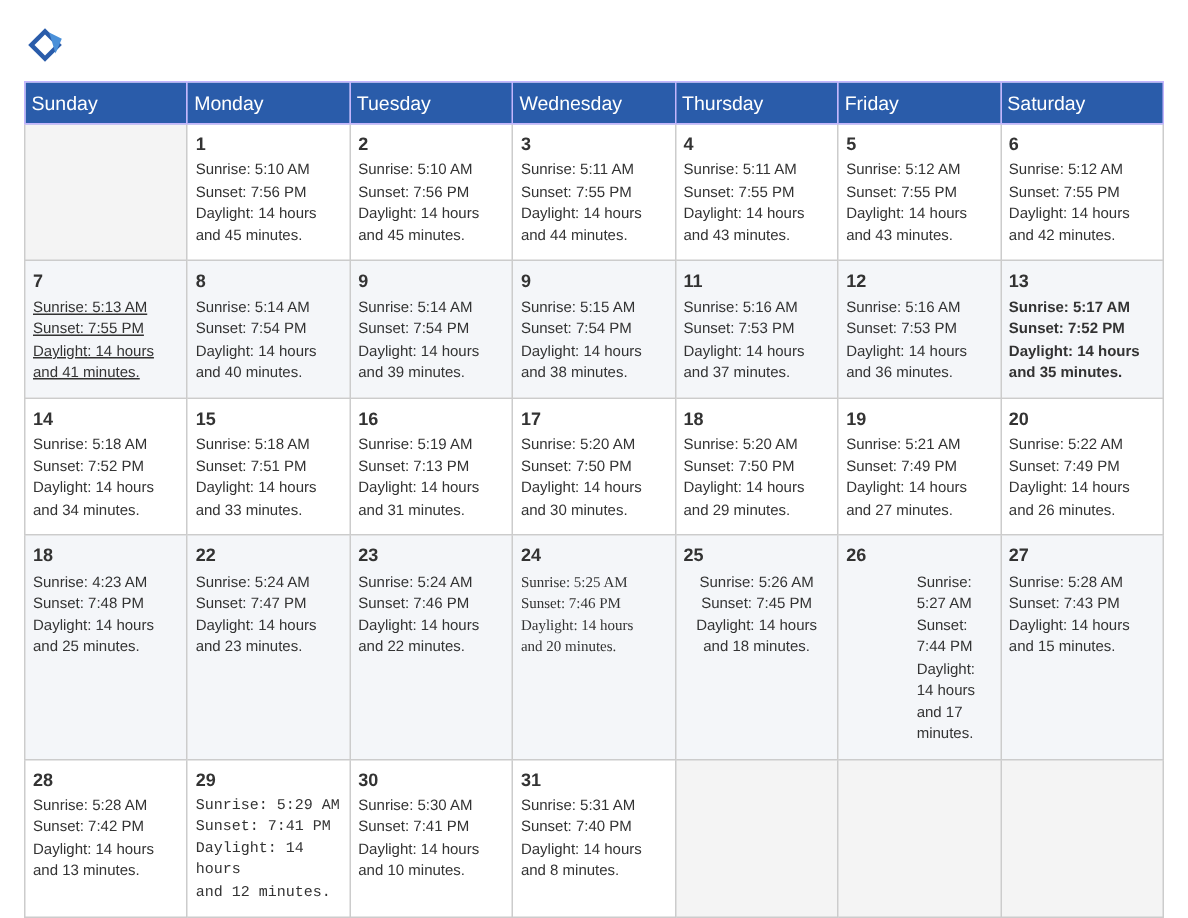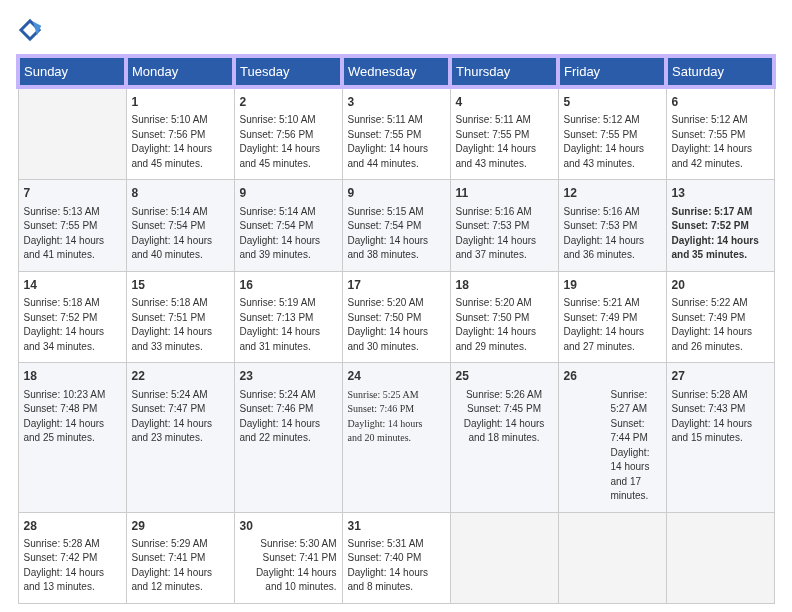--- a/index.html
+++ b/index.html
@@ -52,21 +52,21 @@
       border-collapse: collapse;
       font-size: 10.5px;
     }
     thead tr th {
       background-color: #2a5caa;
       color: #fff;
       padding: 6px 4px;
       text-align: left;
       font-size: 13px;
       font-weight: normal;
-      border: 4px solid #c4b5fd;
+      border: 1px solid #c4b5fd;
     }
     tbody tr td {
       vertical-align: top;
       padding: 5px 5px 8px 5px;
       border: 1px solid #ccc;
       width: 14.28%;
       min-height: 80px;
       color: #333;
       line-height: 1.45;
     }
@@ -168,21 +168,21 @@
           <span class="day-number">6</span>
           <div class="day-info" style="white-space: pre-line;">Sunrise: 5:12 AM
 Sunset: 7:55 PM
 Daylight: 14 hours
 and 42 minutes.</div>
         </td>
       </tr>
       <tr>
         <td>
           <span class="day-number">7</span>
-          <div class="day-info" style="white-space: pre-line;">Sunrise: 5:13 AM
+          <div class="day-info" style="white-space: pre-line; text-decoration: underline;">Sunrise: 5:13 AM
 Sunset: 7:55 PM
 Daylight: 14 hours
 and 41 minutes.</div>
         </td>
         <td>
           <span class="day-number">8</span>
           <div class="day-info" style="white-space: pre-line;">Sunrise: 5:14 AM
 Sunset: 7:54 PM
 Daylight: 14 hours
 and 40 minutes.</div>
@@ -270,21 +270,21 @@
           <span class="day-number">20</span>
           <div class="day-info" style="white-space: pre-line;">Sunrise: 5:22 AM
 Sunset: 7:49 PM
 Daylight: 14 hours
 and 26 minutes.</div>
         </td>
       </tr>
       <tr>
         <td>
           <span class="day-number">18</span>
-          <div class="day-info" style="white-space: pre-line;">Sunrise: 10:23 AM
+          <div class="day-info" style="white-space: pre-line;">Sunrise: 4:23 AM
 Sunset: 7:48 PM
 Daylight: 14 hours
 and 25 minutes.</div>
         </td>
         <td>
           <span class="day-number">22</span>
           <div class="day-info" style="white-space: pre-line;">Sunrise: 5:24 AM
 Sunset: 7:47 PM
 Daylight: 14 hours
 and 23 minutes.</div>
@@ -328,28 +328,28 @@
       <tr>
         <td>
           <span class="day-number">28</span>
           <div class="day-info" style="white-space: pre-line;">Sunrise: 5:28 AM
 Sunset: 7:42 PM
 Daylight: 14 hours
 and 13 minutes.</div>
         </td>
         <td>
           <span class="day-number">29</span>
-          <div class="day-info" style="white-space: pre-line;">Sunrise: 5:29 AM
+          <div class="day-info" style="white-space: pre-line; font-family: Liberation Mono, monospace;">Sunrise: 5:29 AM
 Sunset: 7:41 PM
 Daylight: 14 hours
 and 12 minutes.</div>
         </td>
         <td>
           <span class="day-number">30</span>
-          <div class="day-info" style="white-space: pre-line; text-align: right;">Sunrise: 5:30 AM
+          <div class="day-info" style="white-space: pre-line;">Sunrise: 5:30 AM
 Sunset: 7:41 PM
 Daylight: 14 hours
 and 10 minutes.</div>
         </td>
         <td>
           <span class="day-number">31</span>
           <div class="day-info" style="white-space: pre-line;">Sunrise: 5:31 AM
 Sunset: 7:40 PM
 Daylight: 14 hours
 and 8 minutes.</div>

